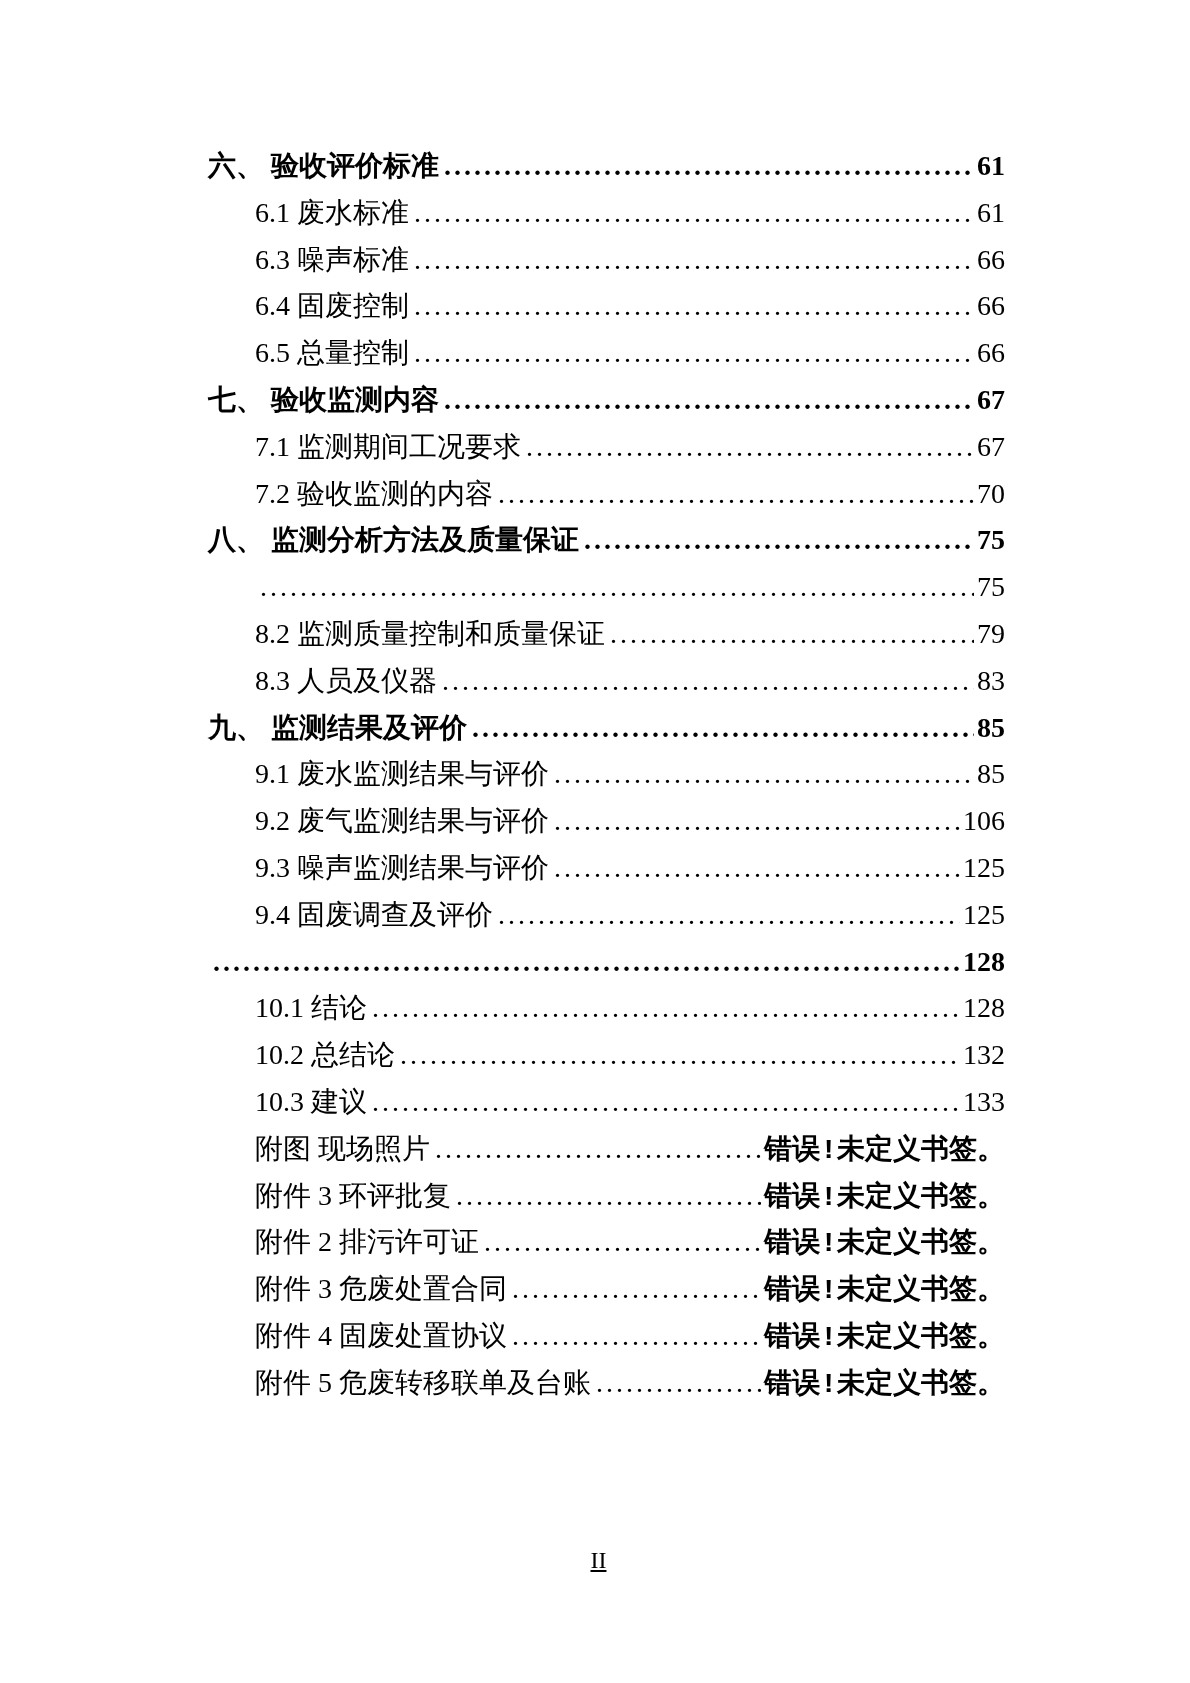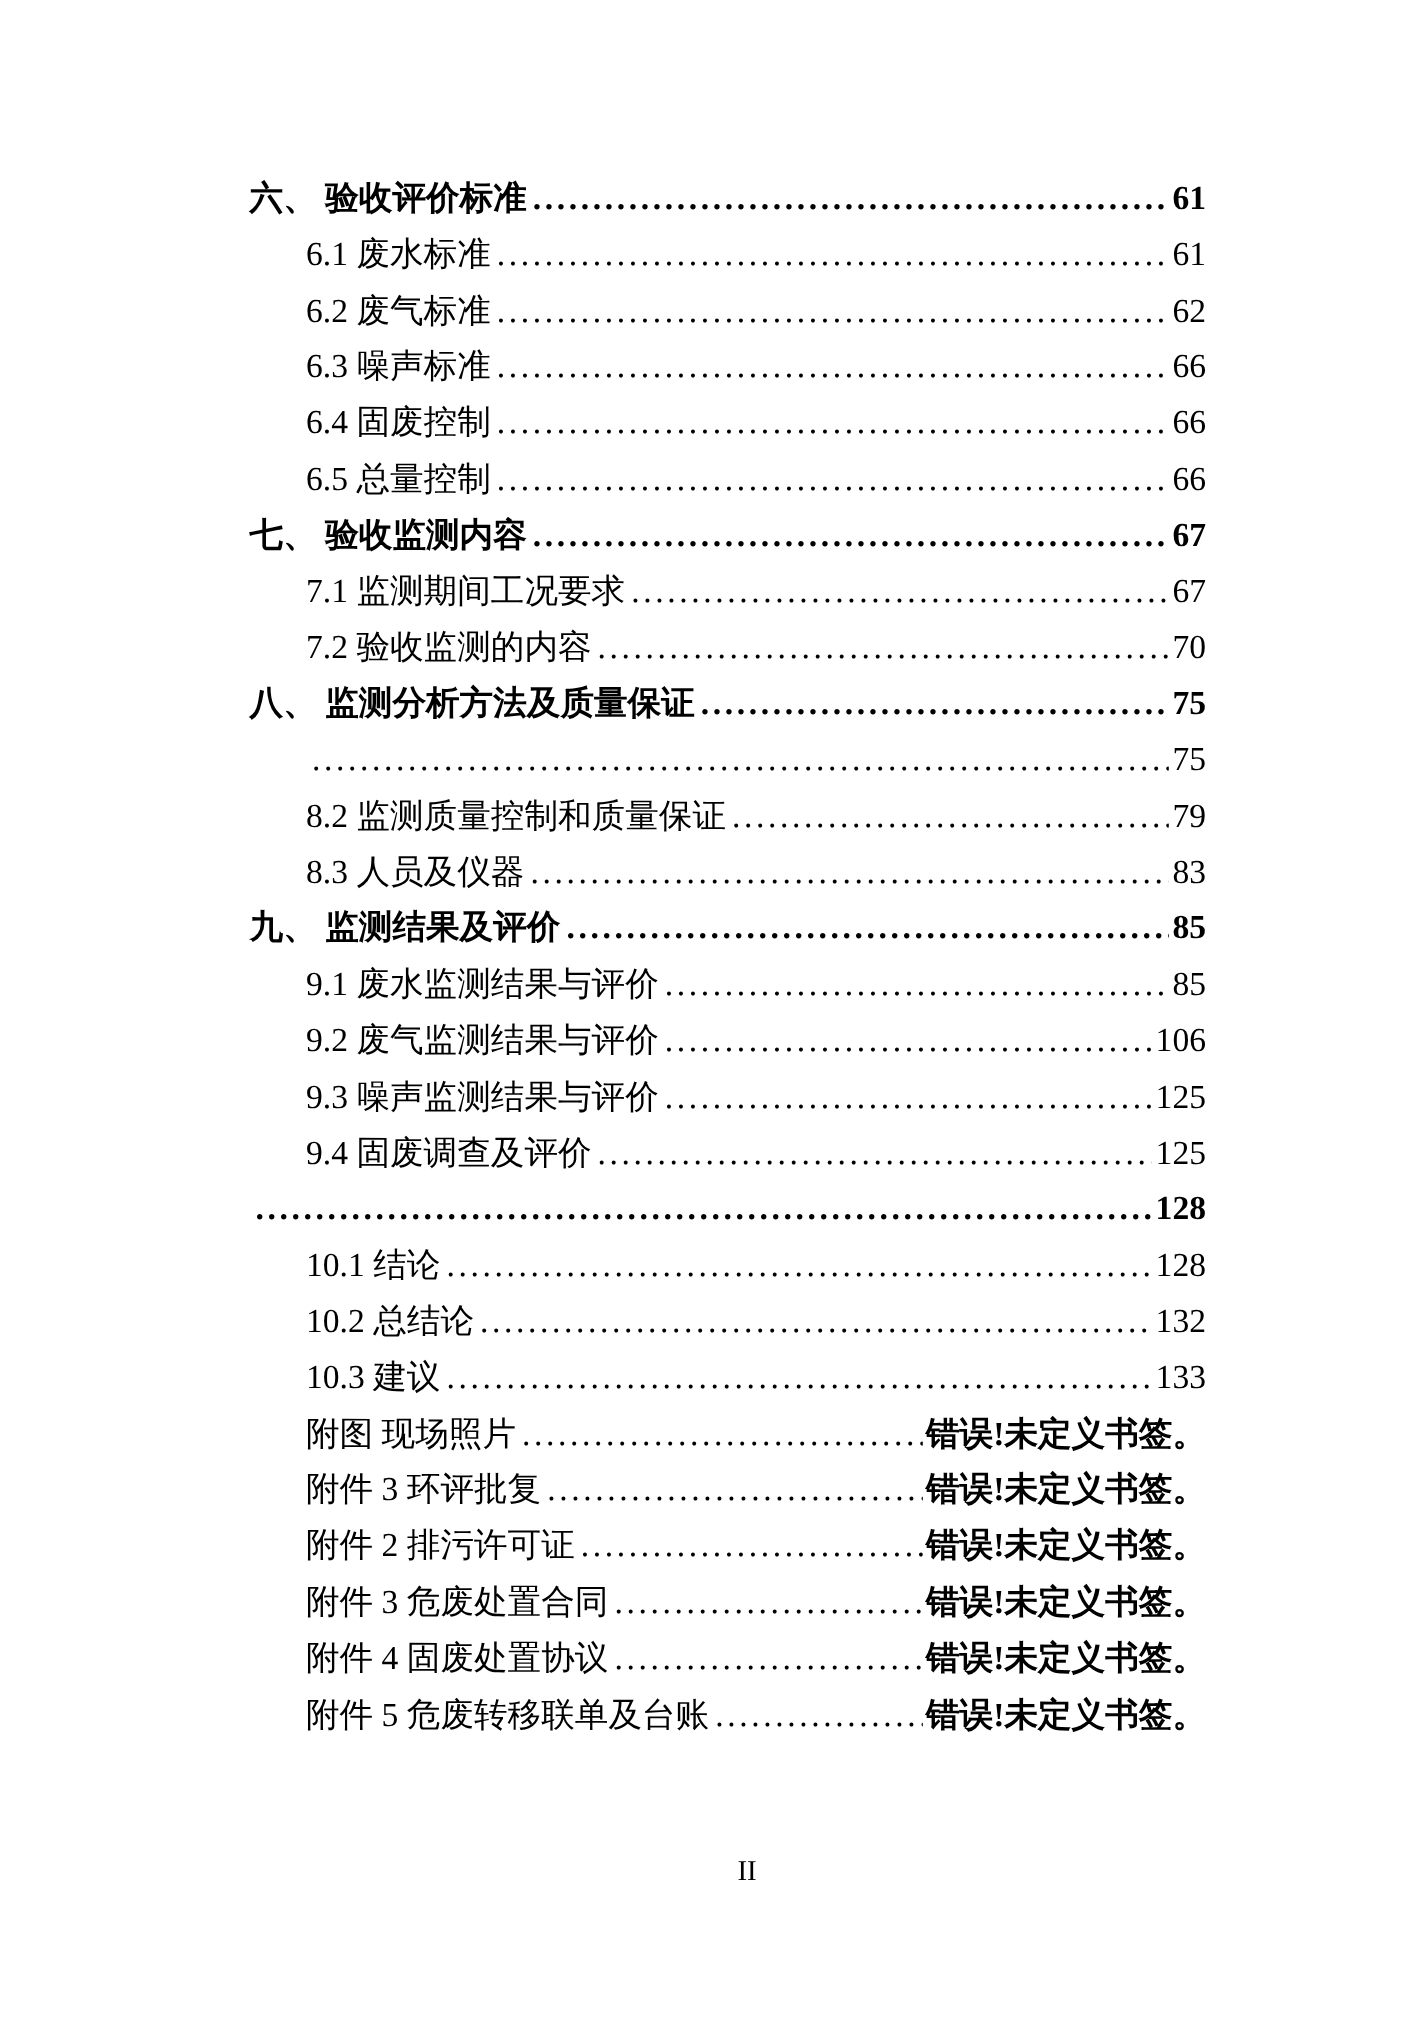--- a/index.html
+++ b/index.html
@@ -57,50 +57,47 @@
   }
   .leader::after {
     content: "......................................................................................................................................................................................................";
   }
   .pg {
     flex: 0 0 auto;
     text-align: right;
   }
   .pg.refbold {
     font-weight: bold;
+    font-family: Liberation Mono, monospace;
   }
   .footer {
     position: absolute;
     top: 1548px;
-    left: 224px;
+    left: 200px;
     width: 797px;
     text-align: center;
     font-size: 24px;
     line-height: 24px;
+    text-decoration: underline;
   }
 </style>
 </head>
 <body>
 
 <div class="page">
   <main class="toc" id="toc">
       <div class="toc-row lvl1">
         <span class="label">六、 验收评价标准</span>
         <span class="leader"></span>
         <span class="pg">61</span>
       </div>
       <div class="toc-row lvl2">
         <span class="label">6.1 废水标准</span>
         <span class="leader"></span>
         <span class="pg">61</span>
-      </div>
-      <div class="toc-row lvl2">
-        <span class="label">6.2 废气标准</span>
-        <span class="leader"></span>
-        <span class="pg">62</span>
       </div>
       <div class="toc-row lvl2">
         <span class="label">6.3 噪声标准</span>
         <span class="leader"></span>
         <span class="pg">66</span>
       </div>
       <div class="toc-row lvl2">
         <span class="label">6.4 固废控制</span>
         <span class="leader"></span>
         <span class="pg">66</span>

